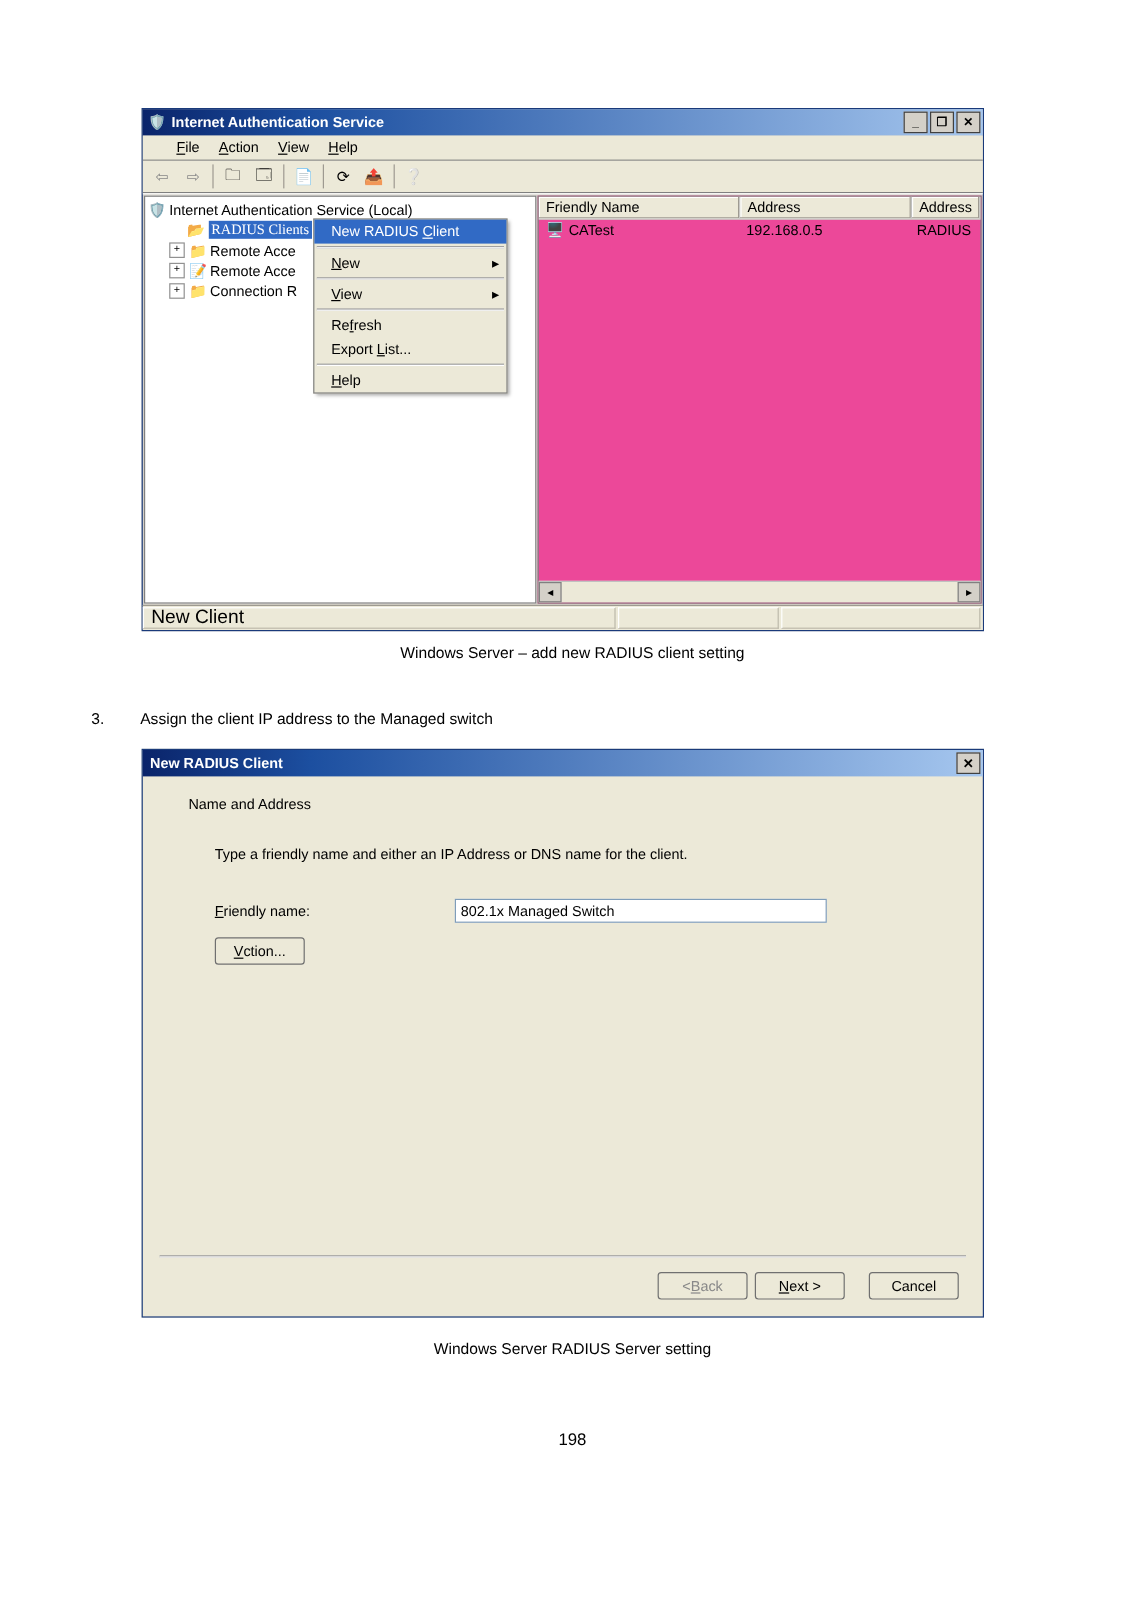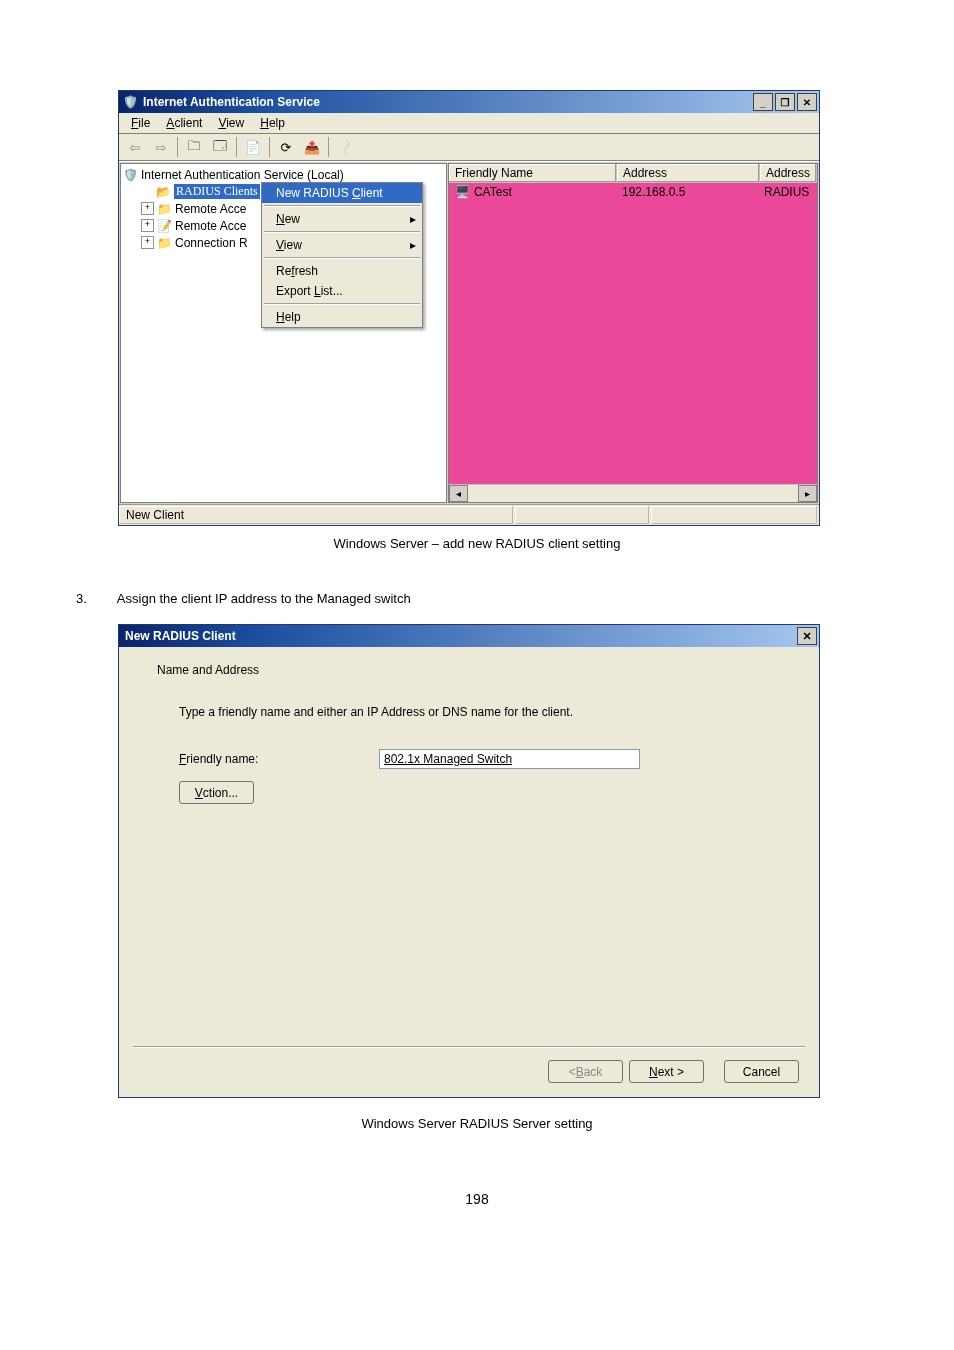--- a/index.html
+++ b/index.html
@@ -48,21 +48,21 @@
     font-size: 10px; font-weight: bold;
     font-family: "Arial Black", Arial, sans-serif;
     color: #000;
   }
   .menubar1 {
     height: 20px;
     background: #ece9d8;
     border-bottom: 1px solid #808080;
     display: flex;
     align-items: center;
-    padding-left: 4px;
+    padding-left: 20px;
     font-size: 12px;
   }
   .menubar1 .menuitem { padding: 1px 8px; }
   .menubar1 .menuitem .ul { text-decoration: underline; }
   .toolbar1 {
     height: 26px;
     background: #ece9d8;
     border-bottom: 1px solid #808080;
     display: flex; align-items: center;
     padding: 0 4px;
@@ -127,21 +127,21 @@
   .listrow { display:flex; height:17px; align-items:center;}
   .cell { padding: 0 6px; display:flex; align-items:center; gap:4px;}
   .colA { width: 155px;} .colB { width: 130px;} .colC { flex:1; }
   .hscroll { height:17px; background:#ece9d8; border-top:1px solid #c0c0c0; display:flex; align-items:center; justify-content:space-between; padding: 0 0;}
   .sbtn { width:17px; height:15px; background:#d4d0c8; border:1px solid #808080; display:inline-flex; align-items:center; justify-content:center; font-size:10px;}
   .status1 {
     height: 20px;
     background:#ece9d8;
     border-top:1px solid #9e9a91;
     display:flex; align-items:center;
-    font-size:12px;
+    font-size:16px;
   }
   .status1 .seg { border:1px solid #bdb9aa; border-top-color:#fff; border-left-color:#fff; height:16px; display:flex; align-items:center; padding:0 6px; margin-right:2px;}
   .status1 .seg:first-child { width: 380px;}
   .status1 .seg:nth-child(2){ width:120px;}
   .status1 .seg:last-child { flex:1;}
   .caption { text-align:center; font-size:13px; margin-top:10px; }
 
   
   .stepline { margin: 40px 0 0 76px; font-size: 13px; display:flex; gap: 30px;}
   .stepnum { }
@@ -177,21 +177,21 @@
   .row2 label .u { text-decoration: underline; }
   .txt {
     height: 20px;
     border: 1px solid #7f9db9;
     background:#fff;
     padding: 1px 4px;
     font-family: Tahoma, Arial, sans-serif;
     font-size: 12px;
     box-sizing: border-box;
   }
-  .txtFriendly { width: 261px; text-decoration: underline; }
+  .txtFriendly { width: 310px; }
   .txtAddr { width: 446px; }
   .ipVerifyRow { display:flex; gap: 12px; margin-left:22px; align-items:center; }
   .btn {
     height: 23px;
     min-width: 75px;
     background:#ece9d8;
     border: 1px solid #707070;
     border-radius: 3px;
     display:inline-flex; align-items:center; justify-content:center;
     font-size:12px;
@@ -214,21 +214,21 @@
     <span class="spacer"></span>
     <span class="winbtns1">
       <span class="winbtn1">_</span>
       <span class="winbtn1">❐</span>
       <span class="winbtn1">✕</span>
     </span>
   </div>
 
   <div class="menubar1">
     <span class="menuitem"><span class="ul">F</span><span>ile</span></span>
-    <span class="menuitem"><span class="ul">A</span><span>client</span></span>
+    <span class="menuitem"><span class="ul">A</span><span>ction</span></span>
     <span class="menuitem"><span class="ul">V</span><span>iew</span></span>
     <span class="menuitem"><span class="ul">H</span><span>elp</span></span>
   </div>
 
   <div class="toolbar1">
     <span class="tbtn dis">⇦</span>
     <span class="tbtn dis">⇨</span>
     <span class="tsep"></span>
     <span class="tbtn">🗀</span>
     <span class="tbtn">🗔</span>

